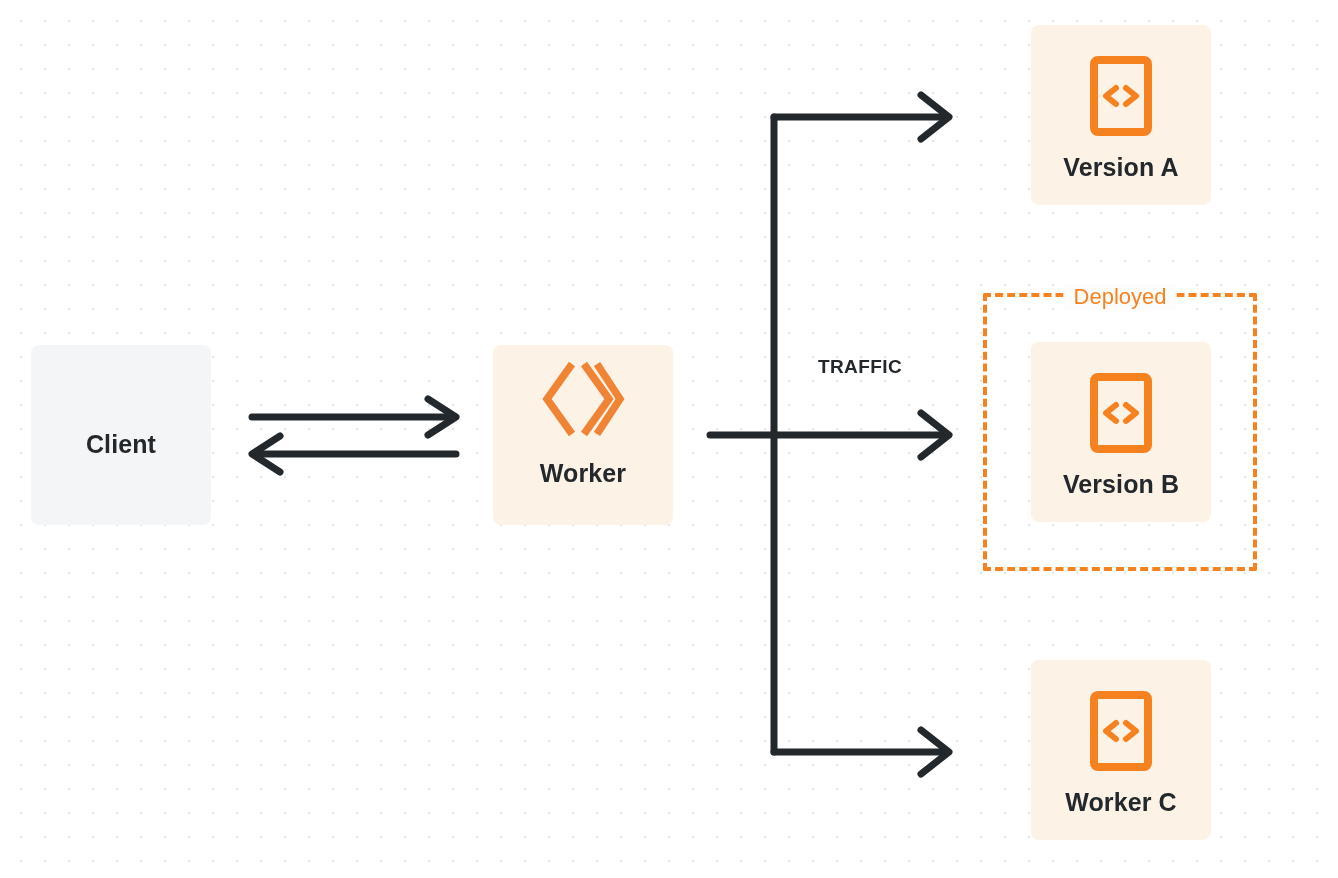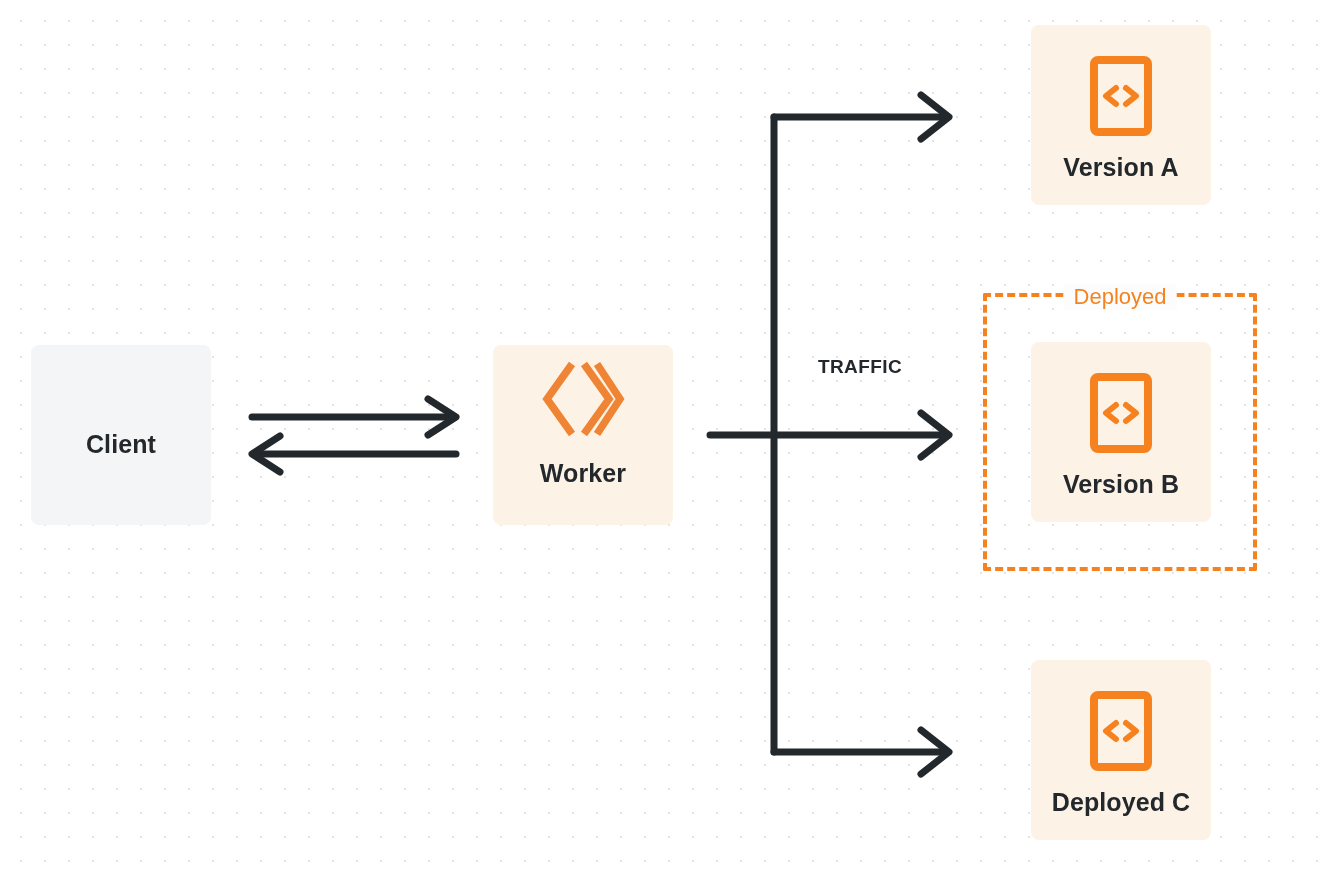--- a/index.html
+++ b/index.html
@@ -229,16 +229,16 @@
   <div class="node version-node" id="version-c-node">
     <span class="icon-wrap">
       <svg width="66" height="82" viewBox="0 0 66 82" aria-hidden="true">
         <rect x="6" y="5" width="54" height="72" rx="4" ry="4" fill="none" stroke="#f6821f" stroke-width="8"></rect>
         <g fill="none" stroke="#f6821f" stroke-width="6" stroke-linecap="round" stroke-linejoin="round">
           <polyline points="28,33 18,41 28,49"></polyline>
           <polyline points="38,33 48,41 38,49"></polyline>
         </g>
       </svg>
     </span>
-    <span class="node-label">Deployed C</span>
+    <span class="node-label">Worker C</span>
   </div>
 
 </div>
 
 </body></html>

